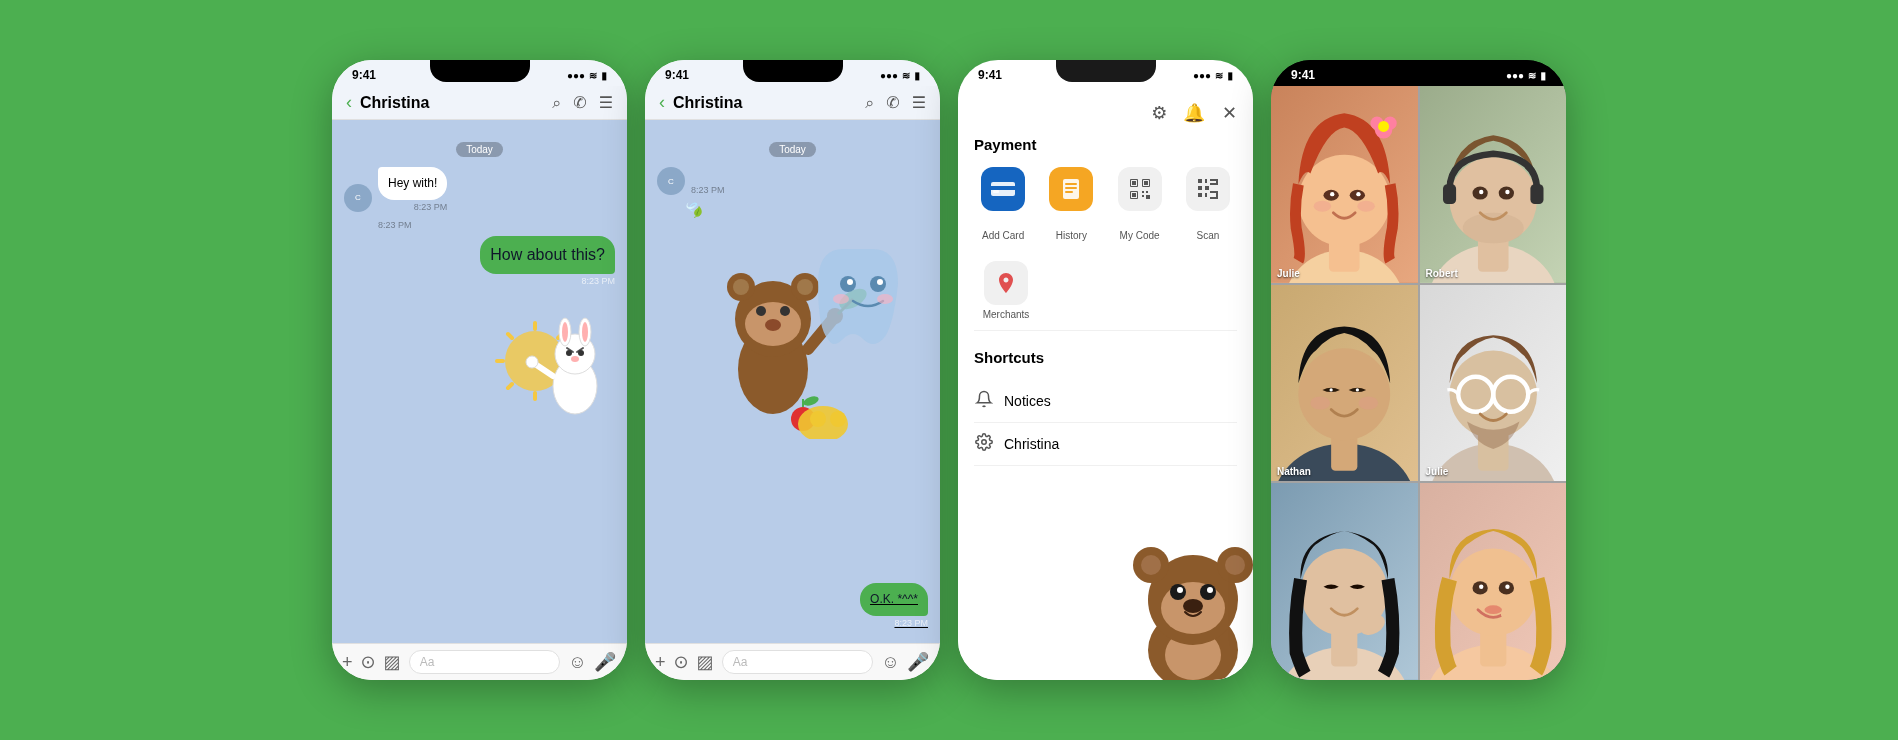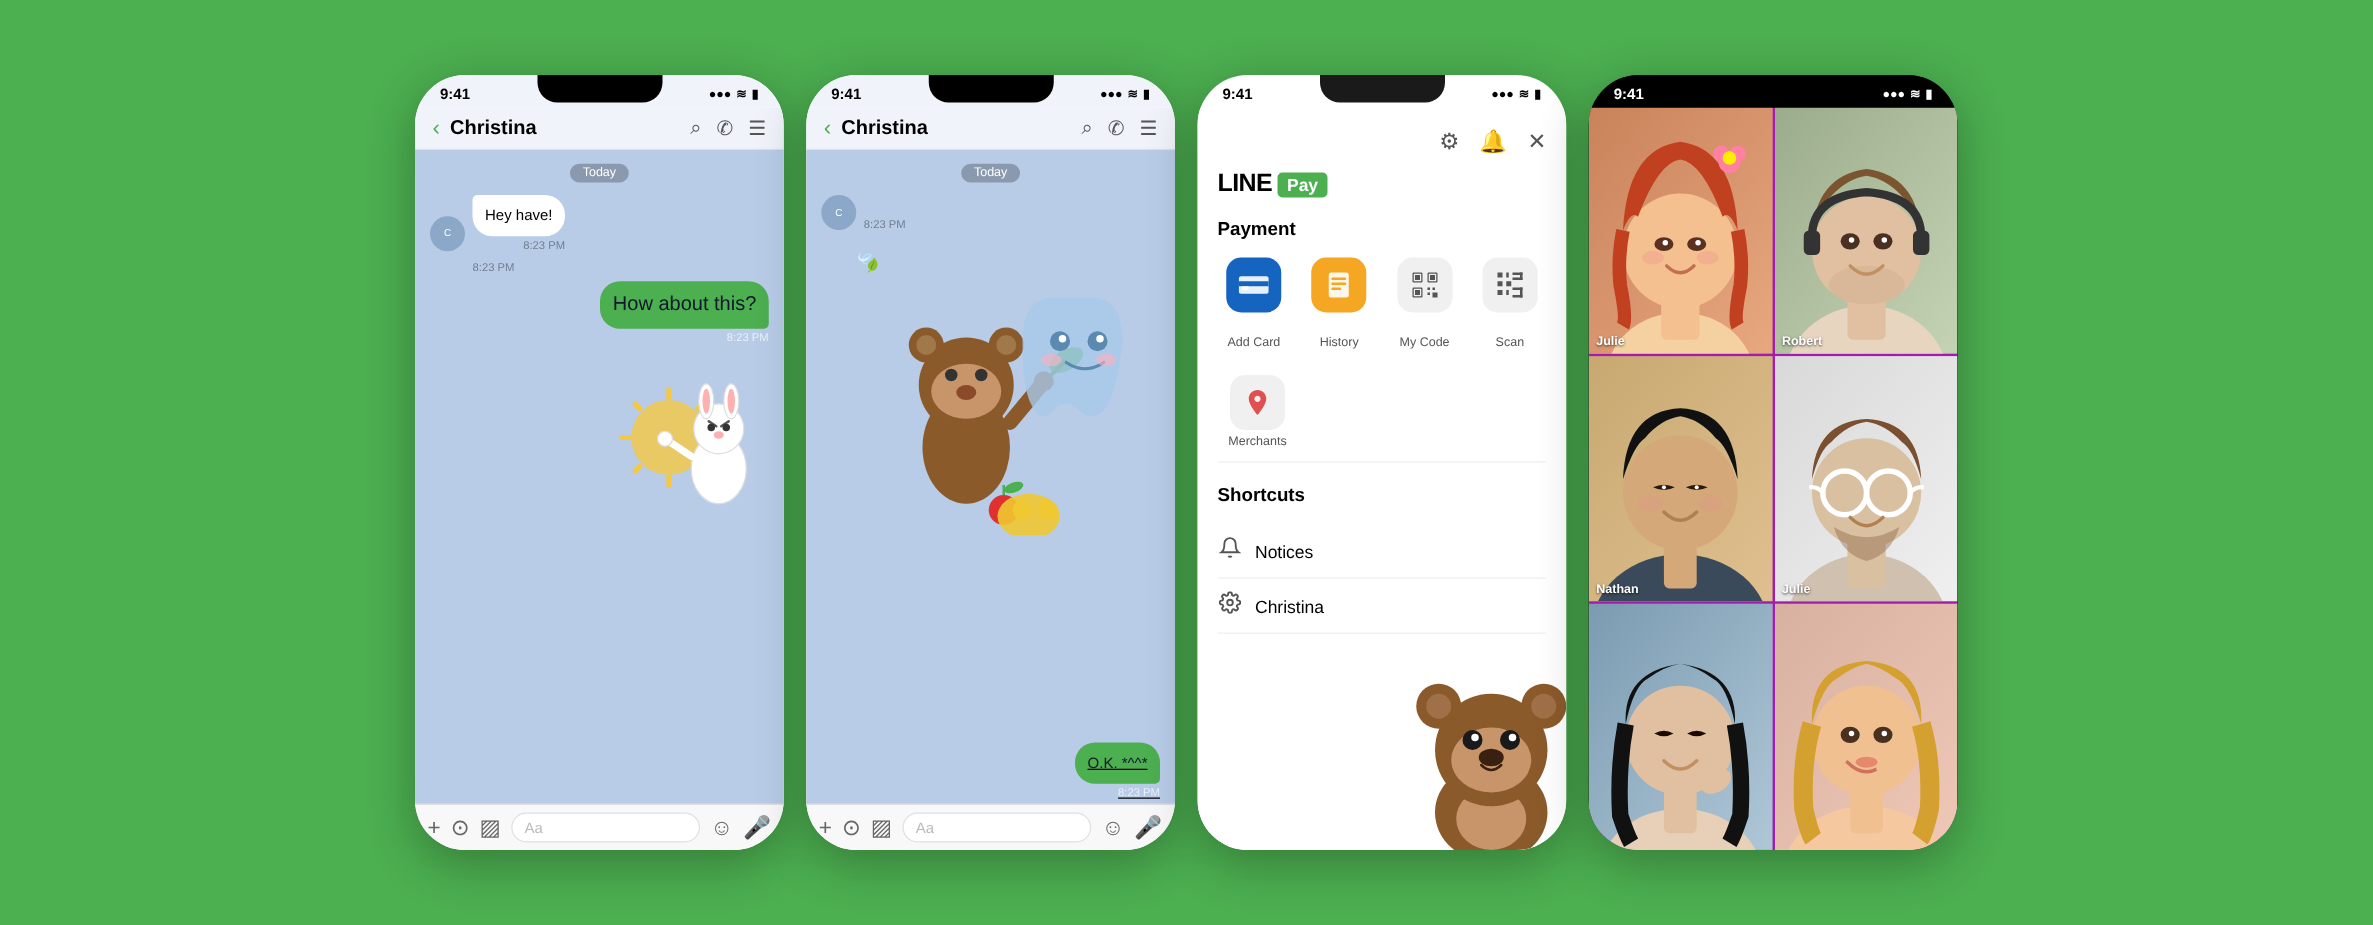--- a/index.html
+++ b/index.html
@@ -106,21 +106,21 @@
 
     .nav-icon {
       font-size: 16px;
       color: #555;
     }
 
     
     .chat-area {
       flex: 1;
       background: #b8cce8;
-      padding: 4px 12px;
+      padding: 15px 12px;
       display: flex;
       flex-direction: column;
       gap: 6px;
       overflow: hidden;
       position: relative;
     }
 
     .chat-date-badge {
       text-align: center;
       margin: 4px 0;
@@ -346,21 +346,21 @@
       color: #000;
     }
 
     
     .video-grid {
       flex: 1;
       display: grid;
       grid-template-columns: 1fr 1fr;
       grid-template-rows: 1fr 1fr 1fr;
       gap: 2px;
-      background: #a21caf;
+      background: #a3a3a3;
       overflow: hidden;
     }
 
     .video-cell {
       position: relative;
       overflow: hidden;
       background: #444;
     }
 
     .video-cell-label {
@@ -421,21 +421,21 @@
       </div>
 
       <div class="chat-area" style="flex:1; position:relative;">
         <div class="chat-date-badge">
           <span>Today</span>
         </div>
 
         <div class="chat-row incoming">
           <div class="avatar-sm" style="background:#8ba8c8;color:#fff;font-size:8px;">C</div>
           <div class="chat-bubble-container">
-            <div class="bubble white-bubble">Hey have!</div>
+            <div class="bubble white-bubble">Hey with!</div>
             <div class="bubble-time">8:23 PM</div>
           </div>
         </div>
         <div class="chat-row incoming">
           <div style="width:28px;flex-shrink:0;"></div>
           <div class="chat-bubble-container">
             <div class="bubble-time">8:23 PM</div>
           </div>
         </div>
 
@@ -623,24 +623,20 @@
       </div>
 
       <div class="pay-screen" style="position:relative;overflow:hidden;">
 
         <div class="pay-header-icons">
           <span class="pay-header-icon">⚙</span>
           <span class="pay-header-icon">🔔</span>
           <span class="pay-header-icon">✕</span>
         </div>
 
-        <div class="line-pay-logo">
-          <span class="line-text">LINE</span>
-          <span class="pay-badge">Pay</span>
-        </div>
 
         <div>
           <div class="section-title">Payment</div>
           <div class="payment-icons-grid">
 
             <div class="payment-icon-item">
               <div class="payment-icon-circle blue">
                 <svg width="24" height="18" viewBox="0 0 24 18" fill="white">
                   <rect x="0" y="2" width="24" height="14" rx="2" fill="white" opacity="0.9"></rect>
                   <rect x="0" y="6" width="24" height="4" fill="#1565c0"></rect>

